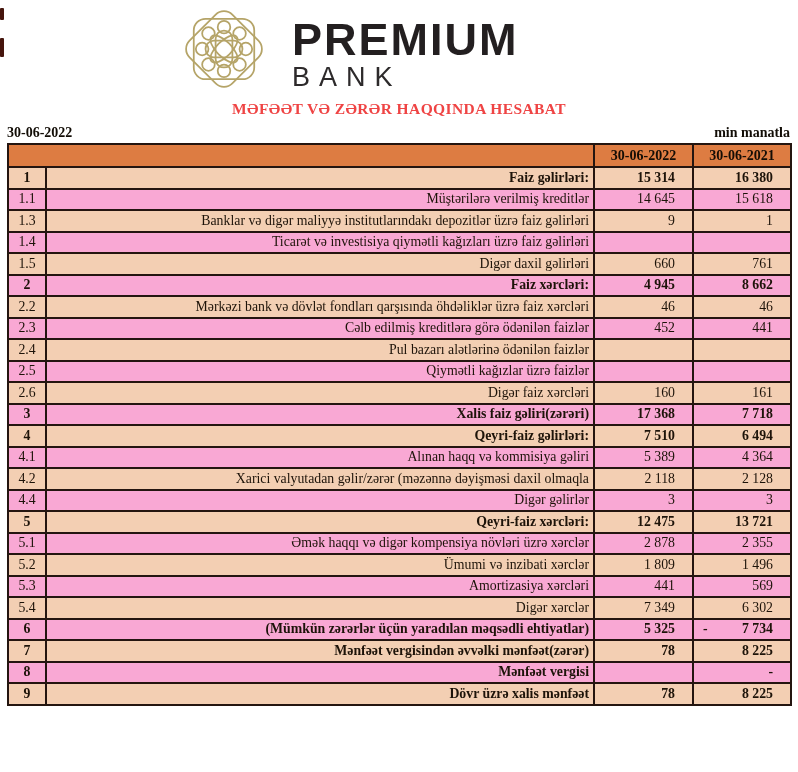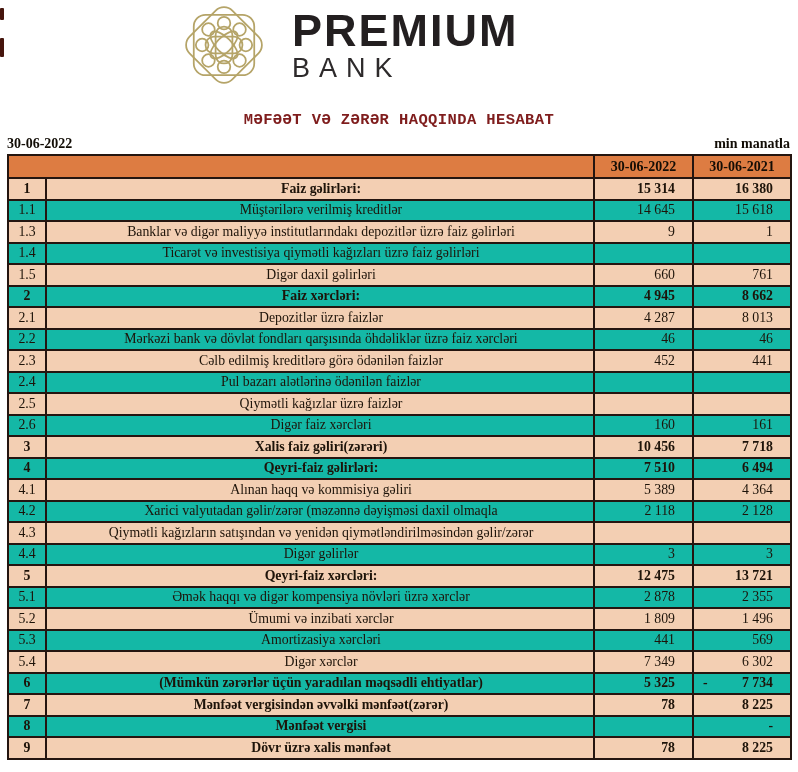--- a/index.html
+++ b/index.html
@@ -8,58 +8,58 @@
     width:798px; height:772px; position:relative; overflow:hidden;
     font-family:"Liberation Serif","DejaVu Serif",serif;
     color:#1d1309;
   }
   
   .artifact { position:absolute; left:0; width:4px; background:#46150d; border-radius:1px; }
   .artifact.a1 { top:8px; height:12px; }
   .artifact.a2 { top:38px; height:19px; }
 
   
-  .brand { display:flex; align-items:flex-start; margin:3px 0 0 176px; height:88px; }
+  .brand { display:flex; align-items:flex-end; margin:3px 0 0 176px; height:88px; }
   .brand svg { width:96px; height:84px; flex:0 0 auto; }
   .brand-text { margin-left:20px; padding-top:6px; font-family:"Liberation Sans","DejaVu Sans",sans-serif; }
   .brand-top {
     font-size:45px; font-weight:bold; letter-spacing:2px; color:#231f20; line-height:44px;
   }
   .brand-bottom {
     font-size:27px; font-weight:400; letter-spacing:9px; color:#2d2a2b; line-height:28px; margin-top:1px;
   }
 
   .title {
     text-align:center; font-size:15.5px; font-weight:bold; letter-spacing:.4px;
-    margin-top:20px; color:#7f1d1d;font-family:Liberation Mono, monospace;
+    margin-top:9px; color:#ef4444;
   }
   .meta {
     display:flex; justify-content:space-between; align-items:flex-end;
     margin:7px 8px 2px 7px; font-size:14px; font-weight:bold; color:#120d06;
   }
 
   table {
     border-collapse:collapse; table-layout:fixed;
     margin-left:7px; width:783px;
   }
   col.c-no    { width:38px; }
   col.c-label { width:548px; }
   col.c-v1    { width:99px; }
   col.c-v2    { width:98px; }
   th, td { border:2px solid #241510; overflow:hidden; white-space:nowrap; }
   thead tr { height:23px; }
   thead th {
     background:#dd7c42; font-size:14px; font-weight:bold; text-align:center; color:#140d05;
   }
-  tbody tr { height:21.5px; background:#14b8a6; }
+  tbody tr { height:21.5px; background:#f9a8d4; }
   tbody tr:nth-child(odd) { background:#f3cfb3; }
   tbody tr.main { font-weight:bold; }
   td { font-size:13.8px; }
   td.no    { text-align:center; padding:0 2px; }
-  td.label { text-align:center; padding:0 4px 0 6px; }
+  td.label { text-align:right; padding:0 4px 0 6px; }
   td.val   { text-align:right; padding:0 17px 0 4px;margin-top:8px; }
   td.val .minus { float:left; padding-left:5px; }
 </style>
 </head>
 <body>
 
 <div class="artifact a1"></div>
 <div class="artifact a2"></div>
 
 <header class="brand">
@@ -142,26 +142,20 @@
         <td class="val">660</td>
         <td class="val">761</td>
       </tr>
       <tr class="main">
         <td class="no">2</td>
         <td class="label">Faiz xərcləri:</td>
         <td class="val">4 945</td>
         <td class="val">8 662</td>
       </tr>
       <tr class="sub">
-        <td class="no">2.1</td>
-        <td class="label">Depozitlər üzrə faizlər</td>
-        <td class="val">4 287</td>
-        <td class="val">8 013</td>
-      </tr>
-      <tr class="sub">
         <td class="no">2.2</td>
         <td class="label">Mərkəzi bank və dövlət fondları qarşısında öhdəliklər üzrə faiz xərcləri</td>
         <td class="val">46</td>
         <td class="val">46</td>
       </tr>
       <tr class="sub">
         <td class="no">2.3</td>
         <td class="label">Cəlb edilmiş kreditlərə görə ödənilən faizlər</td>
         <td class="val">452</td>
         <td class="val">441</td>
@@ -180,21 +174,21 @@
       </tr>
       <tr class="sub">
         <td class="no">2.6</td>
         <td class="label">Digər faiz xərcləri</td>
         <td class="val">160</td>
         <td class="val">161</td>
       </tr>
       <tr class="main">
         <td class="no">3</td>
         <td class="label">Xalis faiz gəliri(zərəri)</td>
-        <td class="val">10 456</td>
+        <td class="val">17 368</td>
         <td class="val">7 718</td>
       </tr>
       <tr class="main">
         <td class="no">4</td>
         <td class="label">Qeyri-faiz gəlirləri:</td>
         <td class="val">7 510</td>
         <td class="val">6 494</td>
       </tr>
       <tr class="sub">
         <td class="no">4.1</td>
@@ -202,26 +196,20 @@
         <td class="val">5 389</td>
         <td class="val">4 364</td>
       </tr>
       <tr class="sub">
         <td class="no">4.2</td>
         <td class="label">Xarici valyutadan gəlir/zərər (məzənnə dəyişməsi daxil olmaqla</td>
         <td class="val">2 118</td>
         <td class="val">2 128</td>
       </tr>
       <tr class="sub">
-        <td class="no">4.3</td>
-        <td class="label">Qiymətli kağızların satışından və yenidən qiymətləndirilməsindən gəlir/zərər</td>
-        <td class="val"></td>
-        <td class="val"></td>
-      </tr>
-      <tr class="sub">
         <td class="no">4.4</td>
         <td class="label">Digər gəlirlər</td>
         <td class="val">3</td>
         <td class="val">3</td>
       </tr>
       <tr class="main">
         <td class="no">5</td>
         <td class="label">Qeyri-faiz xərcləri:</td>
         <td class="val">12 475</td>
         <td class="val">13 721</td>

